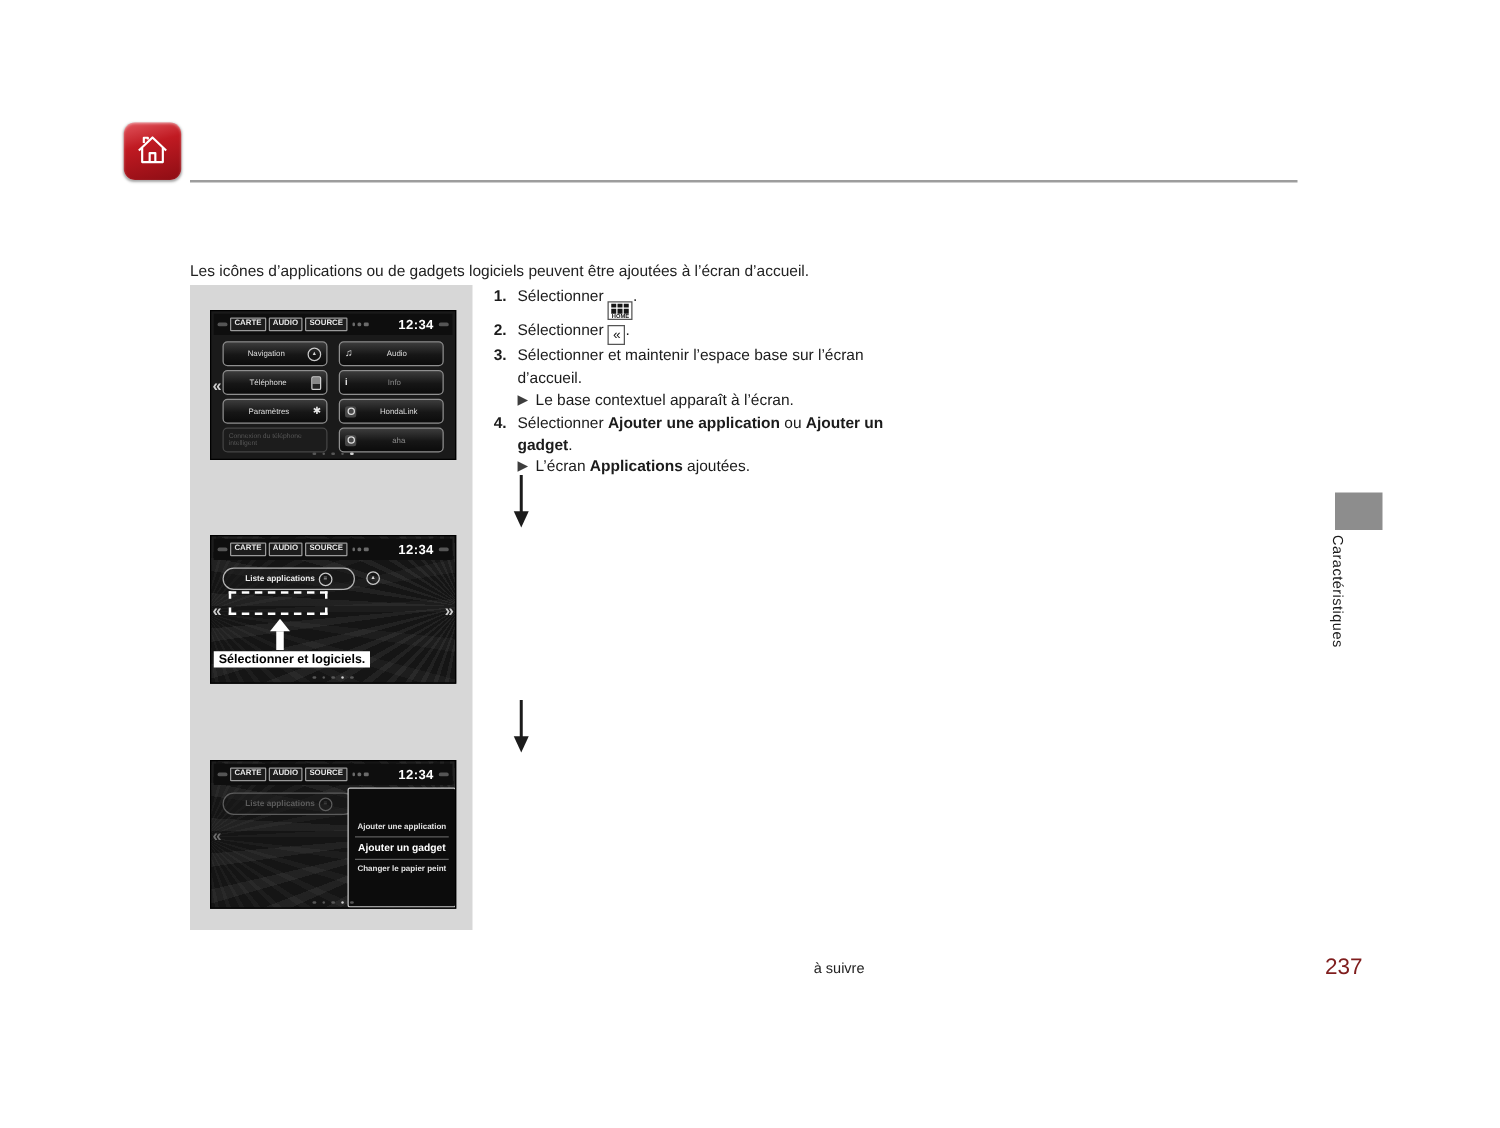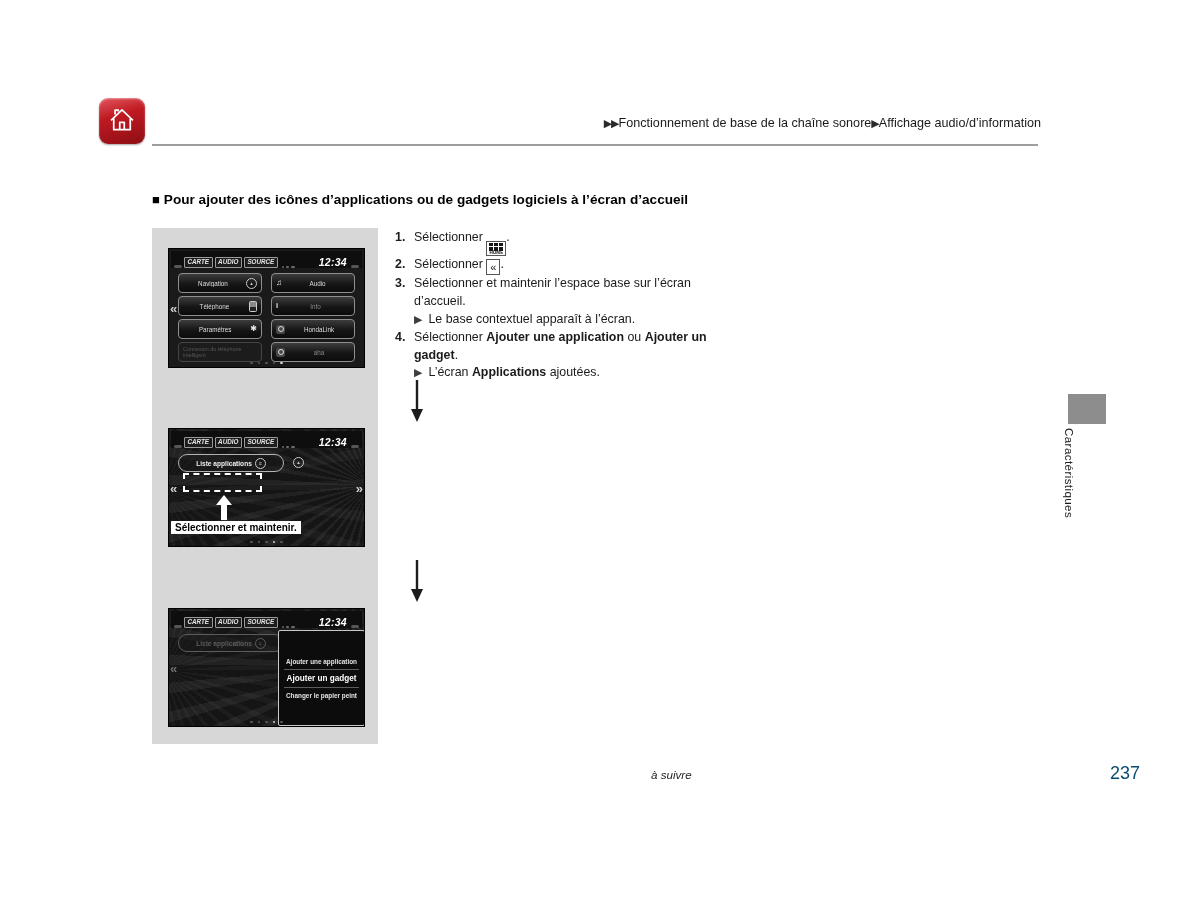--- a/index.html
+++ b/index.html
@@ -27,21 +27,21 @@
   .screen.rays{background:
       repeating-conic-gradient(from 150deg at 103% 48%, rgba(255,255,255,.055) 0deg 3deg, rgba(255,255,255,0) 3deg 8deg),
       repeating-conic-gradient(from -30deg at -3% 52%, rgba(255,255,255,.035) 0deg 3deg, rgba(255,255,255,0) 3deg 9deg),
       #151515;}
   .screen1{top:20px;}  .screen2{top:200px;height:119px;}  .screen3{top:380px;height:119px;}
   .dn-arrow{position:absolute;left:256px;width:18px;height:46px;}
   .dn1{top:150px;} .dn2{top:330px;}
 
   
   .statusbar{position:absolute;top:2px;left:2px;right:2px;height:17px;background:#0e0e0e;
-             display:flex;align-items:flex-end;gap:2px;padding:0 3px;box-sizing:border-box;font-style:italic;}
+             display:flex;align-items:center;gap:2px;padding:0 3px;box-sizing:border-box;}
   .knob{width:8px;height:3px;border-radius:2px;background:#555;flex:0 0 auto;}
   .sb-btn{font-size:6.3px;font-weight:bold;color:#e6e6e6;border:1px solid #9a9a9a;background:#1d1d1d;
           padding:1.5px 2.5px;border-radius:1px;line-height:1;white-space:nowrap;}
   .sb-dots{display:flex;gap:2px;align-items:center;margin-left:2px;}
   .sb-dots i{width:2.5px;height:2.5px;border-radius:50%;background:#6a6a6a;}
   .sb-dots i:last-child{width:4px;border-radius:1px;}
   .sb-clock{margin-left:auto;margin-right:2px;color:#fff;font-size:10.5px;font-weight:bold;letter-spacing:.3px;}
 
   
   .s1-grid{position:absolute;top:24px;left:9px;right:9px;display:grid;grid-template-columns:1fr 1fr;
@@ -104,47 +104,42 @@
   .home-grid{display:grid;grid-template-columns:repeat(3,4px);gap:1px;}
   .home-grid i{width:4px;height:3.5px;background:#161616;display:block;}
   .home-key small{font-size:4.6px;font-weight:bold;color:#111;letter-spacing:0;}
   .chev-key{display:inline-block;border:1px solid #555;background:#fff;padding:0 3px;
             font-size:11px;line-height:14px;vertical-align:-3px;color:#111;}
 
   
   .side-tab{position:absolute;left:1068px;top:394px;width:38px;height:30px;background:#8d8d8d;cursor:pointer;}
   .side-label{position:absolute;left:1063px;top:428px;writing-mode:vertical-rl;font-size:11.6px;color:#1a1a1a;
               letter-spacing:.4px;}
-  .footer-note{position:absolute;left:651px;top:768px;font-style:italic;font-size:11.6px;color:#222;}
-  .page-num{position:absolute;left:1110px;top:763px;font-size:18px;color:#0c4a6e;}
+  .footer-note{position:absolute;left:651px;top:768px;font-size:11.6px;color:#222;}
+  .page-num{position:absolute;left:1060px;top:763px;font-size:18px;color:#7f1d1d;}
 </style>
 </head>
 <body>
 
 <div class="page">
 
   <div class="home-btn">
     <span>
       <svg width="32" height="32" viewBox="0 0 24 24" fill="none" stroke="#ffffff" stroke-width="1.3" stroke-linejoin="round">
         <path d="M6.8 8.6 V5.4 H9.2 V6.4"></path>
         <path d="M3.8 13 L12 5.2 L20.2 13"></path>
         <path d="M5.8 11.6 V20 H18.2 V11.6"></path>
         <path d="M10.3 20 V14.6 H13.7 V20"></path>
       </svg>
     </span>
   </div>
 
-  <div class="breadcrumb">
-    <span class="bc-arrow">▶▶</span><span>Fonctionnement de base de la chaîne sonore</span><span class="bc-arrow">▶</span><span>Affichage audio/d’information</span>
-  </div>
   <div class="rule"></div>
 
-  <div class="heading">
-    <span class="sq">■</span><span>Pour ajouter des icônes d’applications ou de gadgets logiciels à l’écran d’accueil</span>
-  </div>
+  <div class="intro">Les icônes d’applications ou de gadgets logiciels peuvent être ajoutées à l’écran d’accueil.</div>
 
   <div class="panel">
 
     <div class="screen screen1">
       <div class="statusbar">
         <span class="knob"></span>
         <span class="sb-btn">CARTE</span>
         <span class="sb-btn">AUDIO</span>
         <span class="sb-btn">SOURCE</span>
         <span class="sb-dots">
@@ -226,21 +221,21 @@
       <div class="apps-btn">
         <span>Liste applications</span>
         <span class="mini-circ">≡</span>
       </div>
       <span class="mini-circ compass2">▴</span>
       <div class="dashed-zone"></div>
       <div class="up-arrow">
         <div class="head"></div>
           <div class="shaft"></div>
       </div>
-      <div class="callout">Sélectionner et maintenir.</div>
+      <div class="callout">Sélectionner et logiciels.</div>
       <span class="chev l">«</span>
       <span class="chev r">»</span>
       <div class="dots">
           <i></i>
           <i></i>
           <i></i>
           <i class="active"></i>
           <i></i>
         </div>
     </div>

